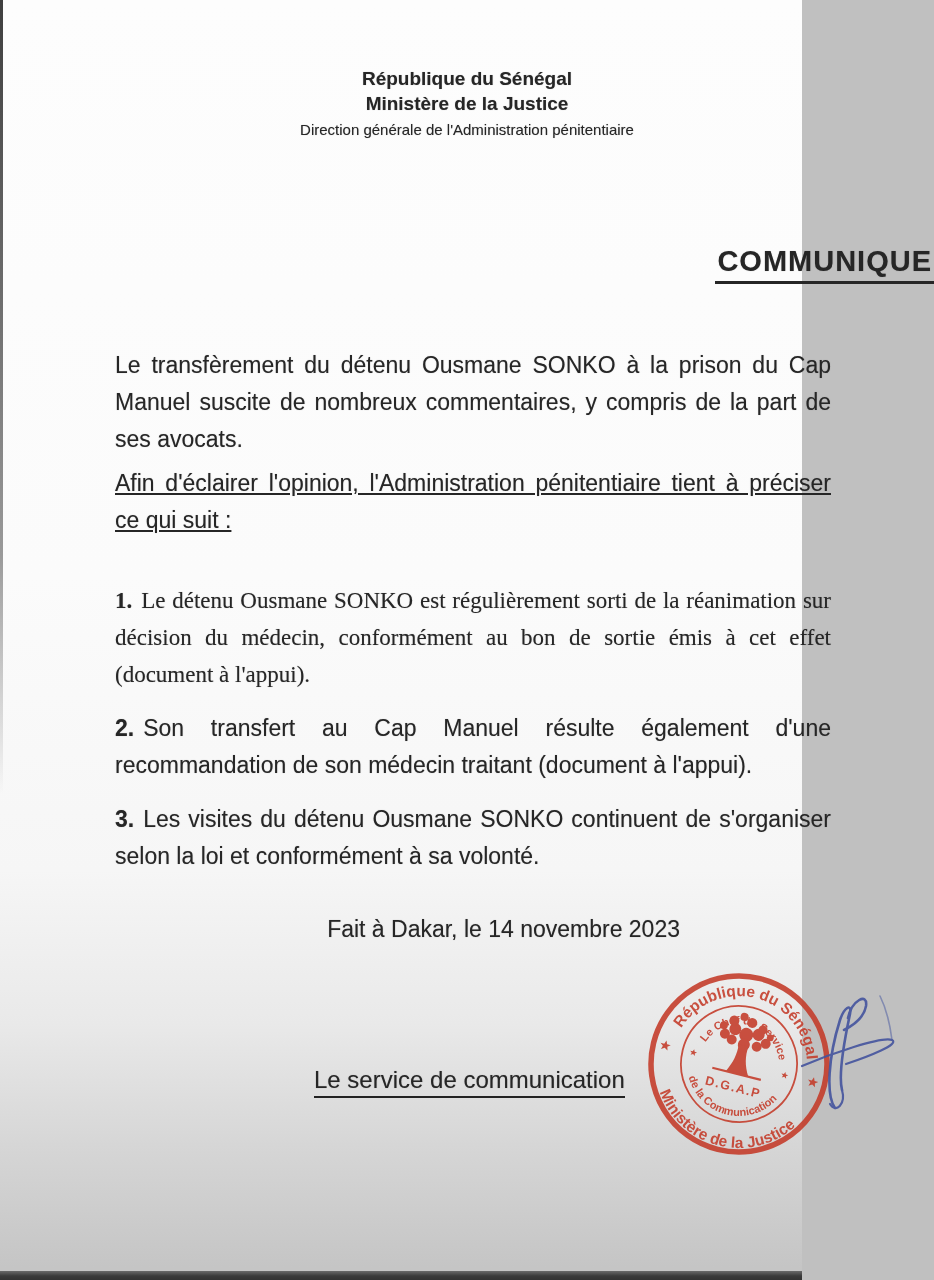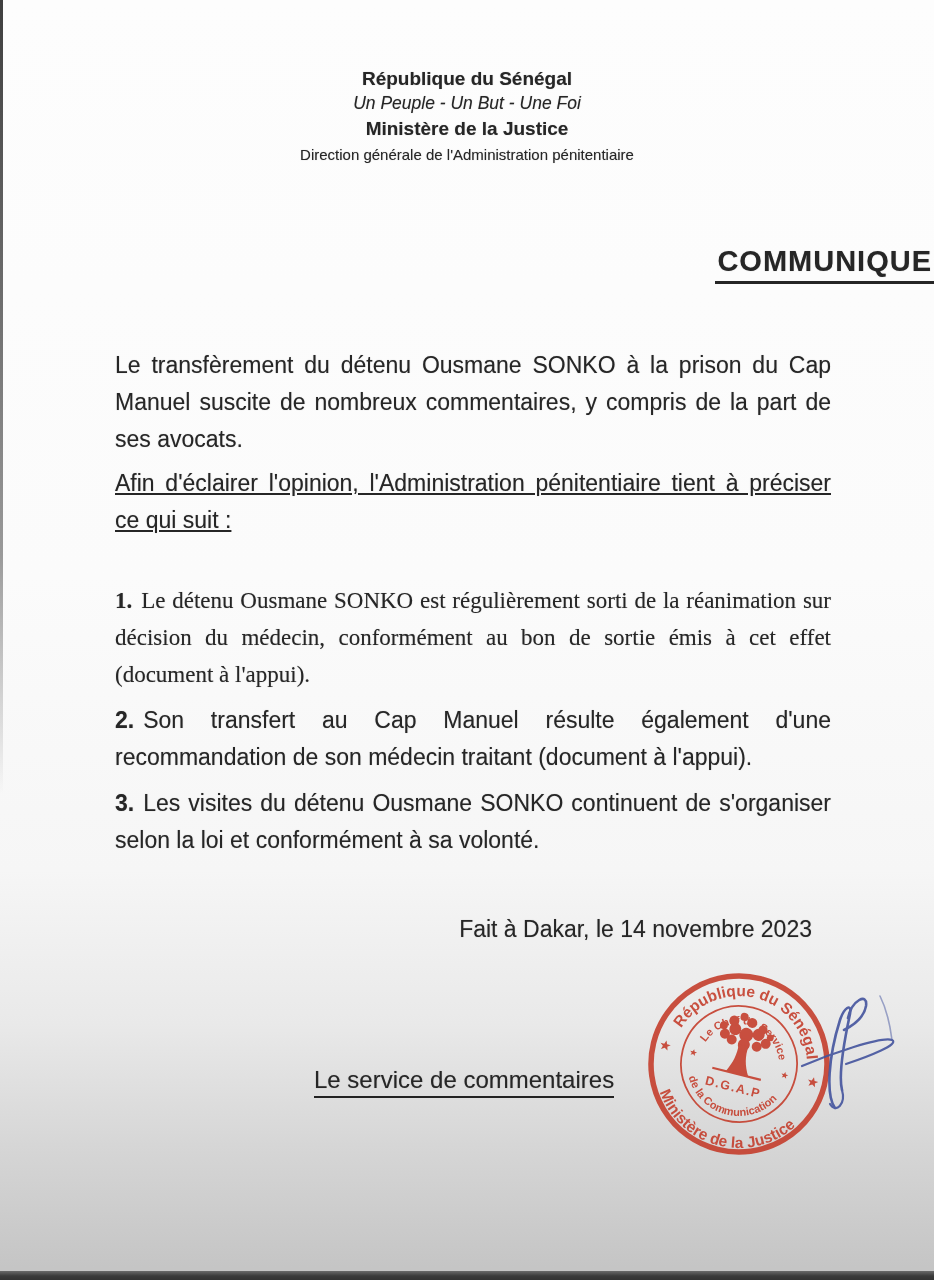--- a/index.html
+++ b/index.html
@@ -7,21 +7,21 @@
     --stamp-red: #c43a28;
     --ink-blue: #44549e;
   }
   html,body{margin:0;padding:0;}
   body{
     width:934px;height:1280px;overflow:hidden;
     font-family:"Liberation Sans", sans-serif;
     background:#c0c0c0;
   }
   .page{
-    position:relative;width:934px;height:1280px;
+    position:relative;width:802px;height:1280px;
     background:linear-gradient(180deg,
       #fdfdfd 0%, #fbfbfb 45%, #f6f6f6 68%,
       #e9e9e9 80%, #d5d5d5 90%, #c5c5c5 99%);
     color:var(--text);
   }
   
   .edge-left{
     position:absolute;left:0;top:0;width:3px;height:62%;
     background:linear-gradient(180deg,#3f3f3f 0%, #6a6a6a 35%, #9a9a9a 70%, rgba(150,150,150,0) 100%);
   }
@@ -46,21 +46,21 @@
     text-shadow:0 0 1px rgba(40,40,40,0.4);
   }
   
   .body{
     position:absolute;top:347px;left:115px;width:716px;
     font-size:23px;line-height:37px;
     text-shadow:0 0 1px rgba(40,40,40,0.35);
   }
   .body p{margin:0;text-align:justify;}
   .body p.p2{margin-top:7px;text-decoration:underline;}
-  .body p.item{margin-top:9px;}
+  .body p.item{margin-top:17px;}
   .body p.item.first{margin-top:43px;font-family:Liberation Serif, serif;}
   .body p.item strong{margin-right:9px;}
   
   .dateline{
     position:absolute;top:916px;right:122px;
     font-size:23px;text-shadow:0 0 1px rgba(40,40,40,0.35);
   }
   
   .sig-label{
     position:absolute;top:1066px;left:314px;
@@ -80,40 +80,39 @@
 </head>
 <body>
 
 <div class="page">
 
   <div class="edge-left"></div>
   <div class="edge-bottom"></div>
 
   <header class="doc-header">
     <div class="h1">République du Sénégal</div>
-    <div class="h2">Un Peuple - Un But - Une Foi</div>
     <div class="h3">Ministère de la Justice</div>
     <div class="h4">Direction générale de l'Administration pénitentiaire</div>
   </header>
 
   <div class="title-wrap">
     <span class="title">COMMUNIQUE</span>
   </div>
 
   <main class="body">
     <p>Le transfèrement du détenu Ousmane SONKO à la prison du Cap Manuel suscite de nombreux commentaires, y compris de la part de ses avocats.</p>
     <p class="p2">Afin d'éclairer l'opinion, l'Administration pénitentiaire tient à préciser ce qui suit :</p>
     <p class="item first"><strong>1.</strong><span>Le détenu Ousmane SONKO est régulièrement sorti de la réanimation sur décision du médecin, conformément au bon de sortie émis à cet effet (document à l'appui).</span></p>
     <p class="item"><strong>2.</strong><span>Son transfert au Cap Manuel résulte également d'une recommandation de son médecin traitant (document à l'appui).</span></p>
     <p class="item"><strong>3.</strong><span>Les visites du détenu Ousmane SONKO continuent de s'organiser selon la loi et conformément à sa volonté.</span></p>
   </main>
 
   <div class="dateline">Fait à Dakar, le 14 novembre 2023</div>
 
-  <div class="sig-label">Le service de commentaires</div>
+  <div class="sig-label">Le service de communication</div>
 
   <svg class="stamp-area" width="300" height="215" viewBox="0 0 300 215" xmlns="http://www.w3.org/2000/svg">
     <defs>
       <path id="arcOT" d="M 41,106 A 68,68 0 0 1 177,106"></path>
       <path id="arcOB" d="M 25,106 A 84,84 0 0 0 193,106"></path>
       <path id="arcIT" d="M 69,106 A 40,40 0 0 1 149,106"></path>
       <path id="arcIB" d="M 57,106 A 52,52 0 0 0 161,106"></path>
     </defs>
 
     <g class="stamp-g" transform="rotate(14 109 106)">

